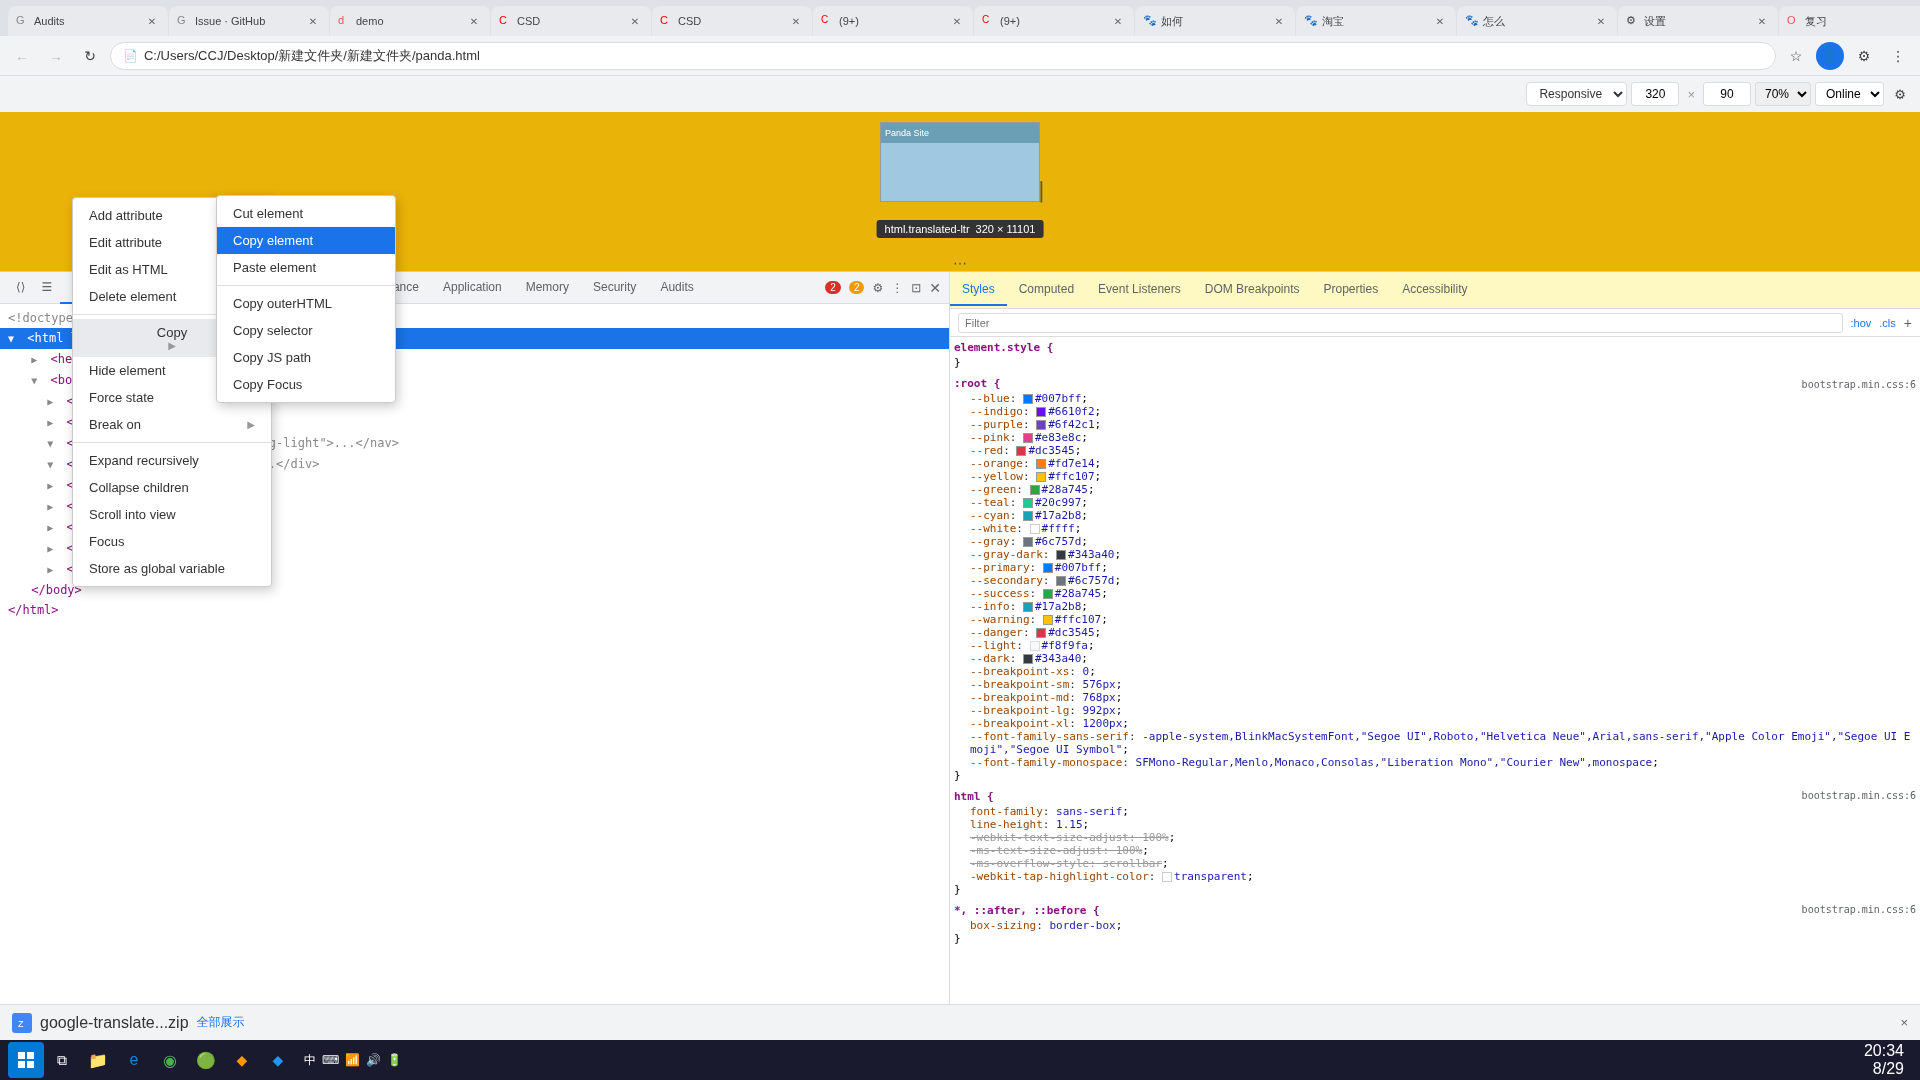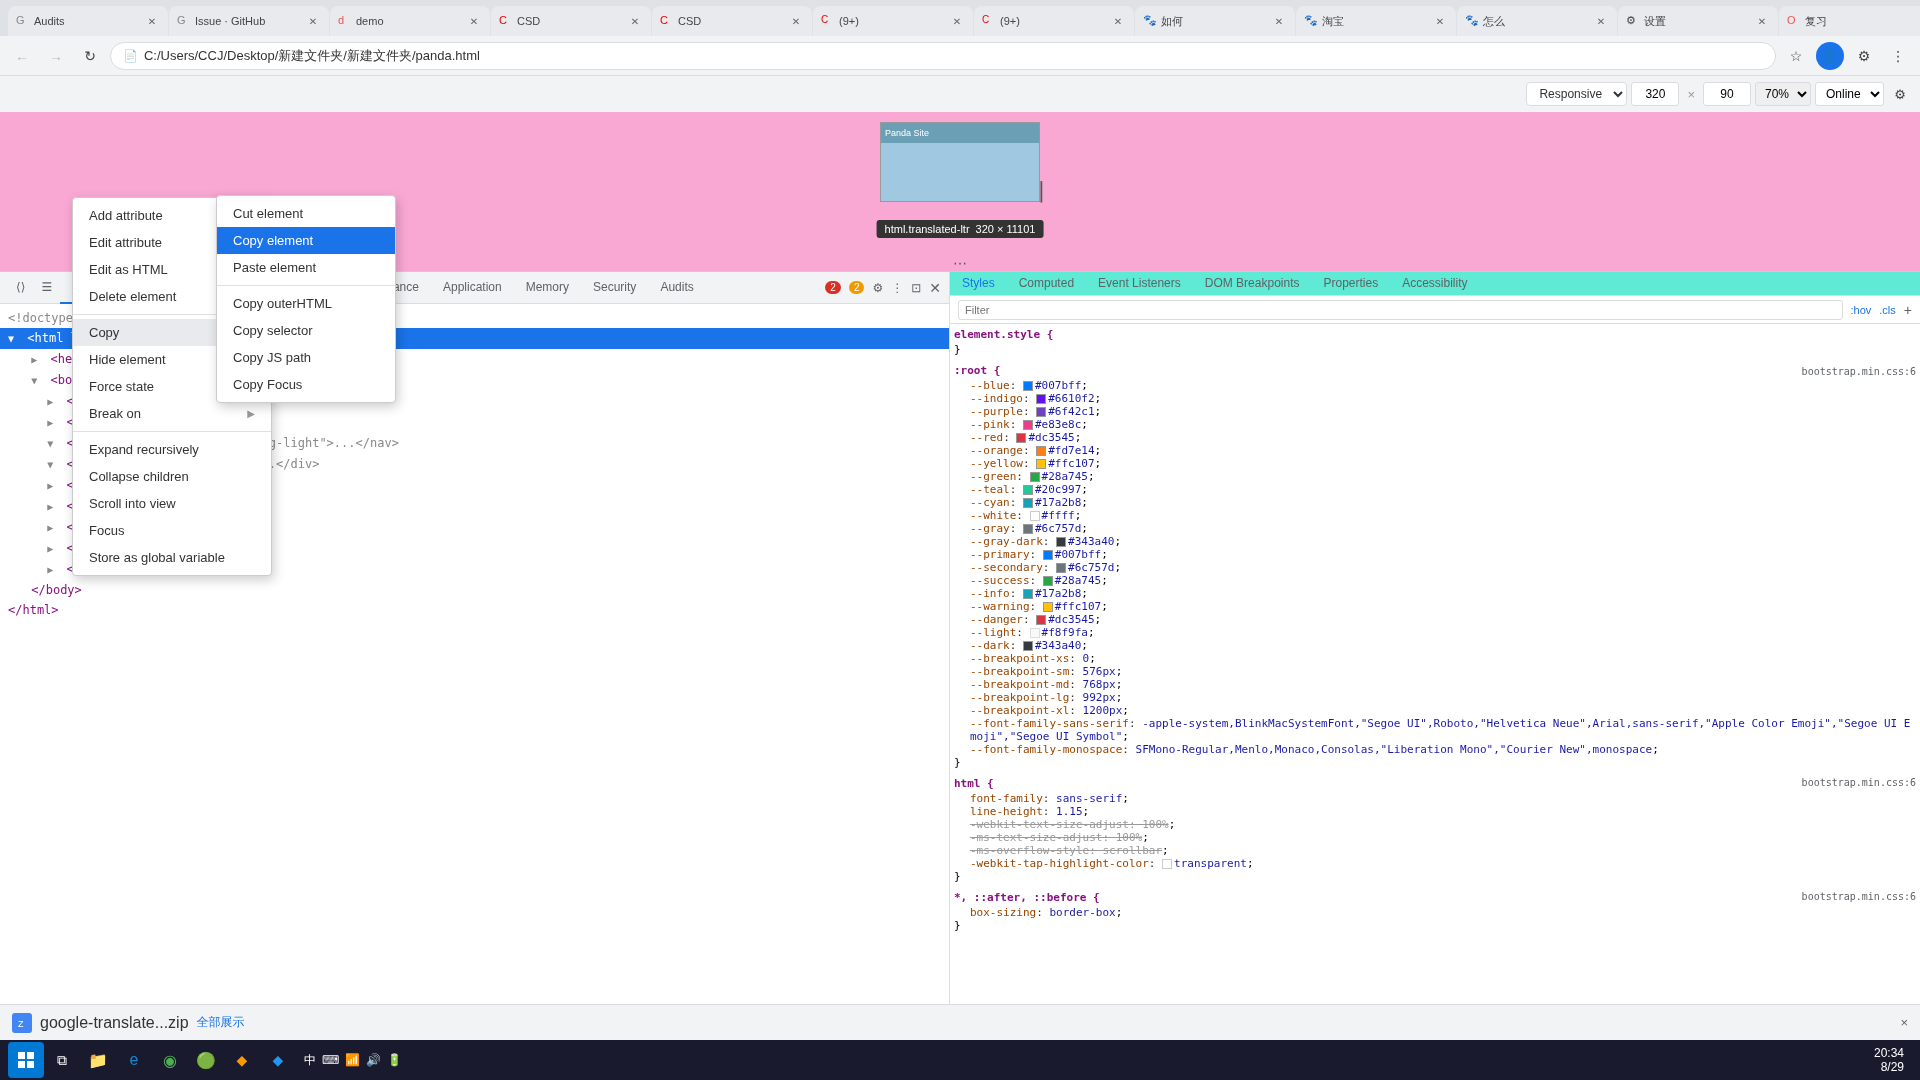--- a/index.html
+++ b/index.html
@@ -2,21 +2,21 @@
 <html><head>
   <meta charset="utf-8">
   <style>
     * { margin: 0; padding: 0; box-sizing: border-box; }
     body { font-family: 'Segoe UI', Arial, sans-serif; font-size: 13px; background: #f0f0f0; overflow: hidden; width: 1920px; height: 1080px; }
 
     
     .taskbar { position: fixed; bottom: 0; left: 0; right: 0; height: 40px; background: #1a1a2e; display: flex; align-items: center; padding: 0 8px; z-index: 9999; }
     .taskbar-icon { width: 36px; height: 36px; display: flex; align-items: center; justify-content: center; border-radius: 4px; cursor: pointer; }
     .taskbar-start { background: #0078d4; border-radius: 4px; }
-    .taskbar-time { margin-left: auto; color: white; font-size: 12px; text-align: right; padding-right: 8px; }
+    .taskbar-time { margin-left: auto; color: white; font-size: 16px; text-align: right; padding-right: 8px; }
     .taskbar-sys-icons { display: flex; align-items: center; gap: 6px; color: white; font-size: 11px; }
 
     
     .browser { position: absolute; top: 0; left: 0; right: 0; bottom: 40px; background: #fff; display: flex; flex-direction: column; }
 
     
     .tab-bar { background: #dee1e6; height: 36px; display: flex; align-items: flex-end; padding: 0 8px; gap: 1px; overflow: hidden; }
     .tab { height: 30px; min-width: 160px; max-width: 200px; background: #e8eaed; border-radius: 8px 8px 0 0; display: flex; align-items: center; padding: 0 8px; font-size: 12px; color: #444; cursor: pointer; position: relative; overflow: hidden; }
     .tab .tab-favicon { width: 14px; height: 14px; margin-right: 4px; flex-shrink: 0; }
     .tab .tab-label { flex: 1; overflow: hidden; text-overflow: ellipsis; white-space: nowrap; font-size: 11px; }
@@ -33,21 +33,21 @@
     
     .toolbar-row { height: 36px; background: #f1f3f4; display: flex; align-items: center; padding: 0 8px; gap: 4px; justify-content: flex-end; }
     .responsive-select { height: 24px; padding: 0 8px; background: #fff; border: 1px solid #dadce0; border-radius: 4px; font-size: 12px; color: #333; cursor: pointer; }
     .dimension-input { width: 48px; height: 24px; border: 1px solid #dadce0; border-radius: 3px; text-align: center; font-size: 12px; }
     .toolbar-separator { color: #999; margin: 0 4px; }
     .zoom-select { width: 56px; height: 24px; border: 1px solid #dadce0; border-radius: 3px; font-size: 12px; text-align: center; }
     .online-select { height: 24px; padding: 0 6px; border: 1px solid #dadce0; border-radius: 3px; font-size: 12px; background: #fff; }
     .toolbar-icon-btn { width: 24px; height: 24px; display: flex; align-items: center; justify-content: center; border-radius: 3px; cursor: pointer; color: #444; font-size: 13px; }
 
     
-    .preview-area { background: #f9a8d4; height: 160px; display: flex; align-items: center; justify-content: center; position: relative; border-bottom: 1px solid #ccc; overflow: hidden; }
+    .preview-area { background: #eab308; height: 160px; display: flex; align-items: center; justify-content: center; position: relative; border-bottom: 1px solid #ccc; overflow: hidden; }
     .preview-tooltip { position: absolute; top: 108px; left: 50%; transform: translateX(-50%); background: #333; color: white; font-size: 11px; padding: 3px 8px; border-radius: 3px; white-space: nowrap; display: flex; align-items: center; gap: 6px; }
 
     
     .devtools-main { display: flex; flex: 1; overflow: hidden; }
 
     
     .elements-panel { width: 950px; display: flex; flex-direction: column; border-right: 1px solid #dadce0; overflow: hidden; }
 
     
     .devtools-tabs { height: 32px; display: flex; align-items: center; background: #f1f3f4; border-bottom: 1px solid #dadce0; padding: 0 8px; }
@@ -69,21 +69,21 @@
     .attr-value { color: #1a1aa6; }
     .selected .tag-name, .selected .attr-name, .selected .attr-value { color: white; }
     .tag-gray { color: #888; }
 
     
     .breadcrumb-bar { height: 24px; background: #f1f3f4; border-top: 1px solid #dadce0; display: flex; align-items: center; padding: 0 8px; font-size: 11px; color: #333; gap: 2px; }
     .breadcrumb-item { color: #1a73e8; cursor: pointer; }
 
     
     .styles-panel { flex: 1; display: flex; flex-direction: column; overflow: hidden; background: #fff; }
-    .styles-tabs { height: 24px; display: flex; align-items: center; background: #5eead4; border-bottom: 1px solid #dadce0; overflow-x: auto; }
+    .styles-tabs { height: 37px; display: flex; align-items: center; background: #fef9c3; border-bottom: 1px solid #dadce0; overflow-x: auto; }
     .styles-tab { padding: 0 12px; height: 32px; display: flex; align-items: center; font-size: 12px; color: #5f6368; cursor: pointer; border-bottom: 2px solid transparent; white-space: nowrap; }
     .styles-tab.active { color: #1a73e8; border-bottom: 2px solid #1a73e8; }
 
     
     .filter-bar { height: 28px; display: flex; align-items: center; padding: 0 8px; border-bottom: 1px solid #dadce0; gap: 8px; }
     .filter-input { flex: 1; height: 20px; border: 1px solid #dadce0; border-radius: 3px; padding: 0 6px; font-size: 11px; }
     .filter-hov { font-size: 11px; color: #1a73e8; cursor: pointer; }
     .filter-cls { font-size: 11px; color: #1a73e8; cursor: pointer; }
     .filter-plus { font-size: 14px; color: #5f6368; cursor: pointer; }
 
@@ -93,21 +93,21 @@
     .css-selector { color: #881280; font-weight: bold; margin-bottom: 2px; }
     .css-block { padding-left: 16px; }
     .css-prop { color: #994500; }
     .css-colon { color: #333; }
     .css-value { color: #1a1aa6; }
     .css-source { float: right; color: #5f6368; font-size: 10px; }
     .css-strikethrough { text-decoration: line-through; color: #999; }
     .color-swatch { display: inline-block; width: 10px; height: 10px; border: 1px solid #999; vertical-align: middle; margin-right: 2px; }
     .context-menu { position: absolute; top: 197px; left: 72px; background: white; border: 1px solid #ccc; border-radius: 4px; box-shadow: 2px 4px 12px rgba(0,0,0,0.2); min-width: 200px; padding: 4px 0; z-index: 1001; }
     .context-item { padding: 6px 16px; font-size: 13px; color: #333; cursor: pointer; display: flex; align-items: center; justify-content: space-between; }
-    .context-item.active { background: #e8eaed; }
+    .context-item.active { background: #e8eaed; flex-direction: column; }
     .context-item .arrow { color: #999; font-size: 10px; }
     .context-separator { height: 1px; background: #e0e0e0; margin: 4px 0; }
 
     
     .sub-menu { position: absolute; top: 195px; left: 216px; background: white; border: 1px solid #ccc; border-radius: 4px; box-shadow: 2px 4px 12px rgba(0,0,0,0.2); min-width: 180px; padding: 4px 0; z-index: 1002; }
     .sub-item { padding: 6px 16px; font-size: 13px; color: #333; cursor: pointer; }
     .sub-item.highlighted { background: #1a73e8; color: white; }
 
     
     .download-bar { position: fixed; bottom: 40px; left: 0; right: 0; height: 36px; background: #f1f3f4; border-top: 1px solid #dadce0; display: flex; align-items: center; padding: 0 12px; gap: 8px; z-index: 100; }

